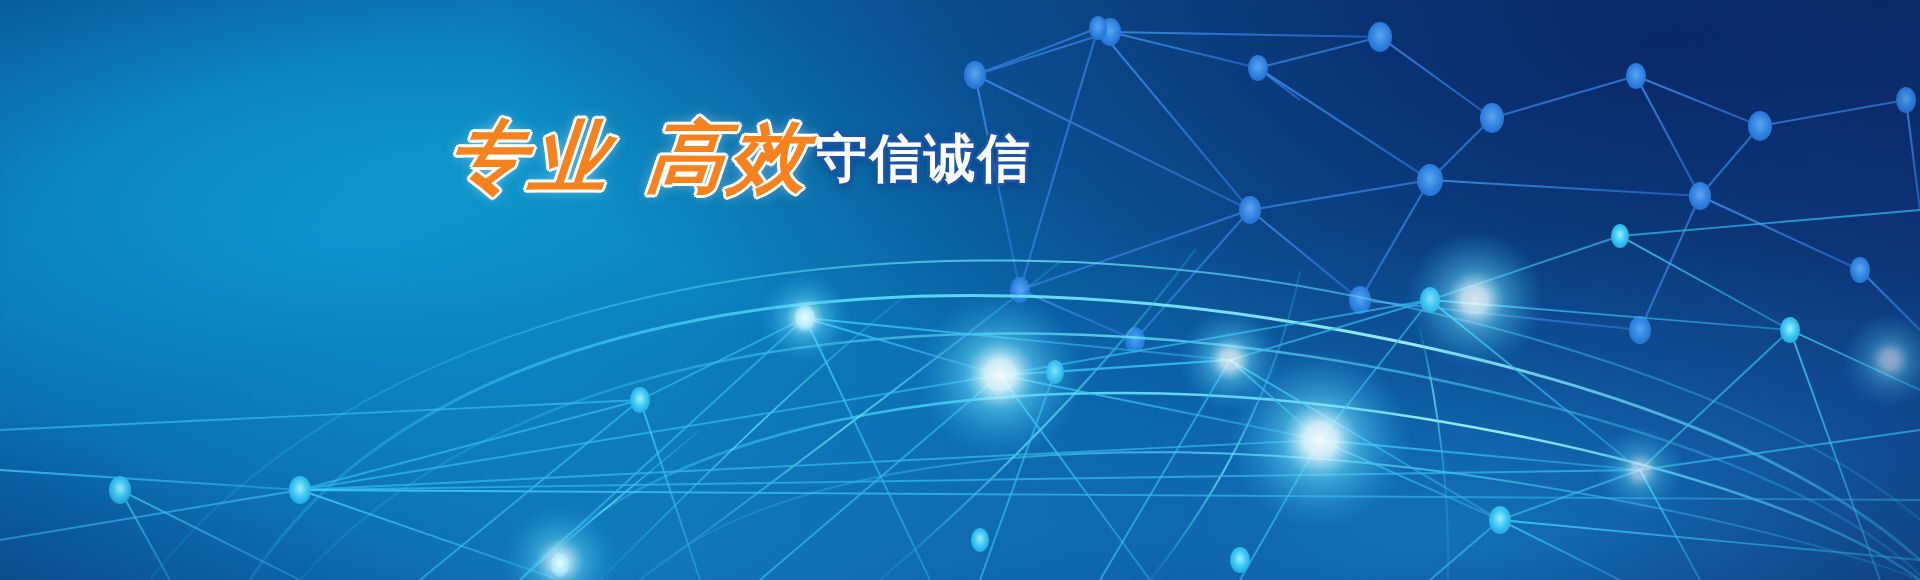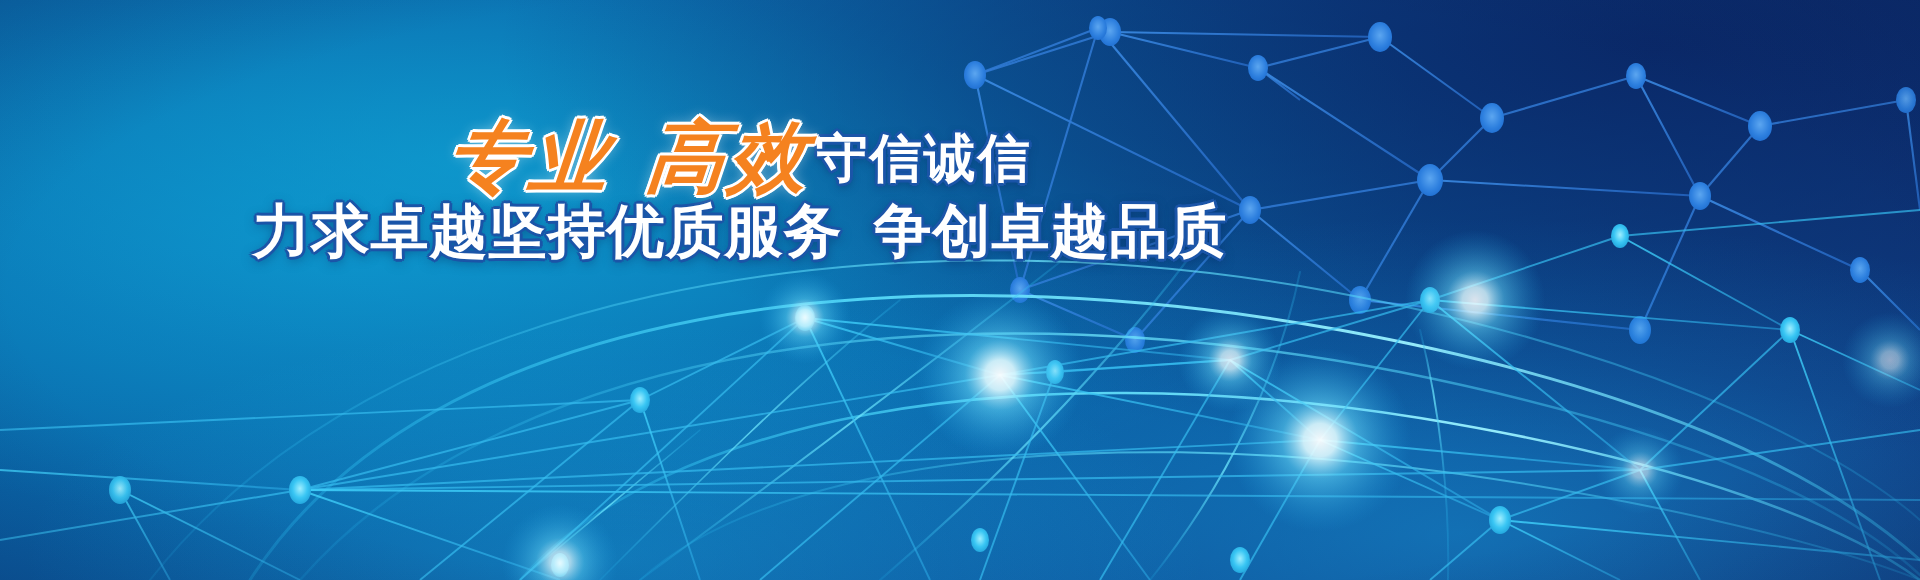--- a/index.html
+++ b/index.html
@@ -338,20 +338,15 @@
 
   <div class="bg-dark-edges"></div>
 
   <div id="headline">
     <div class="line1">
       <span class="brush">专业</span>
       <span class="brush-gap"></span>
       <span class="brush">高效</span>
       <span class="whiteword w1">守信诚信</span>
     </div>
-    <div class="line2">
-      <span class="whiteword w2">力求卓越坚持优质服务</span>
-      <span class="w2-gap"></span>
-      <span class="whiteword w2">争创卓越品质</span>
-    </div>
   </div>
 
 </div>
 
 </body></html>

